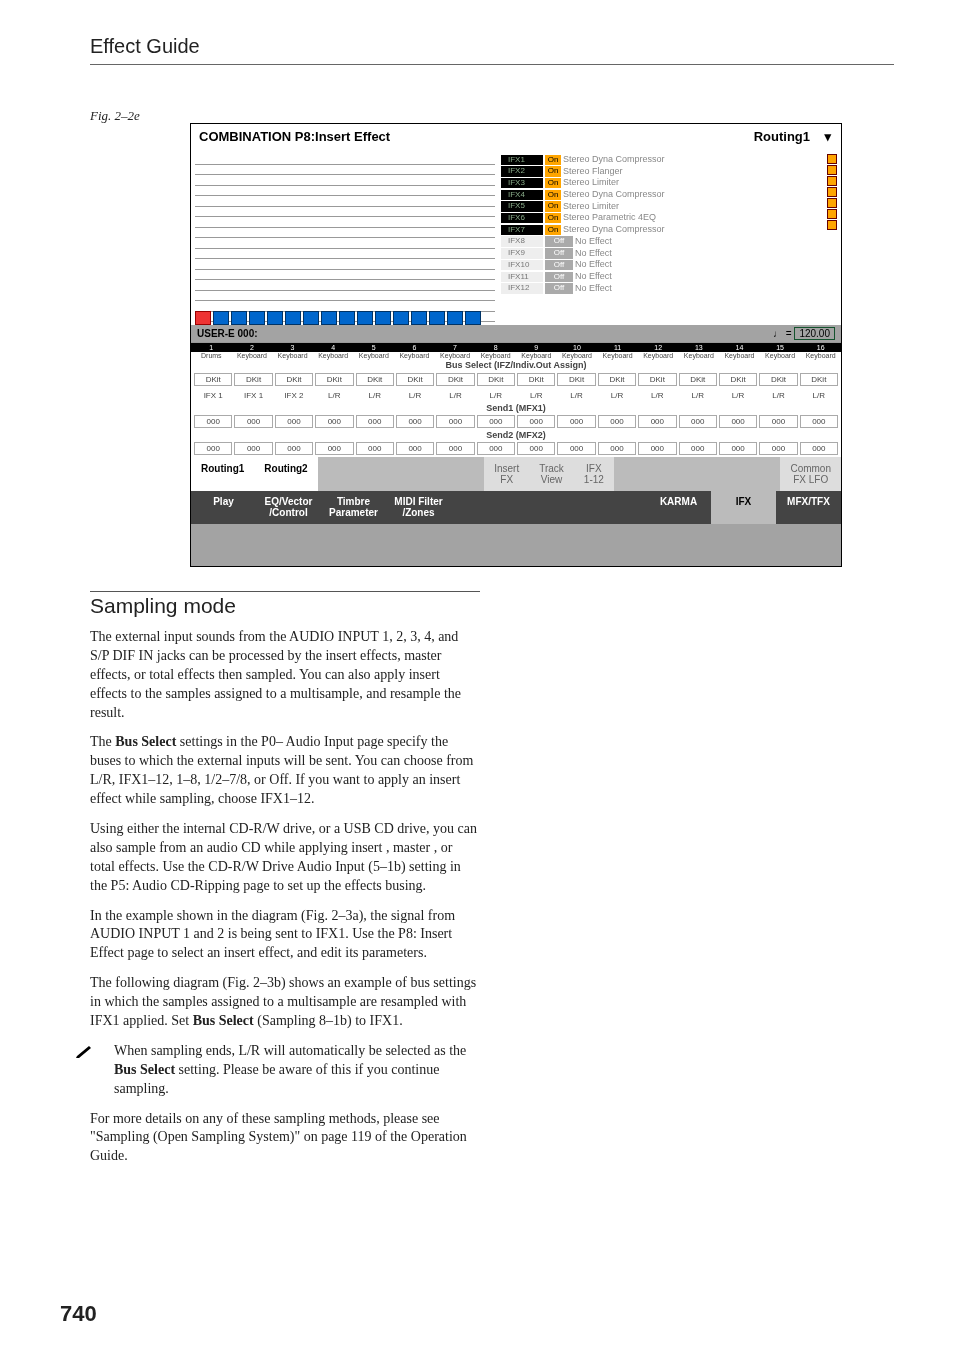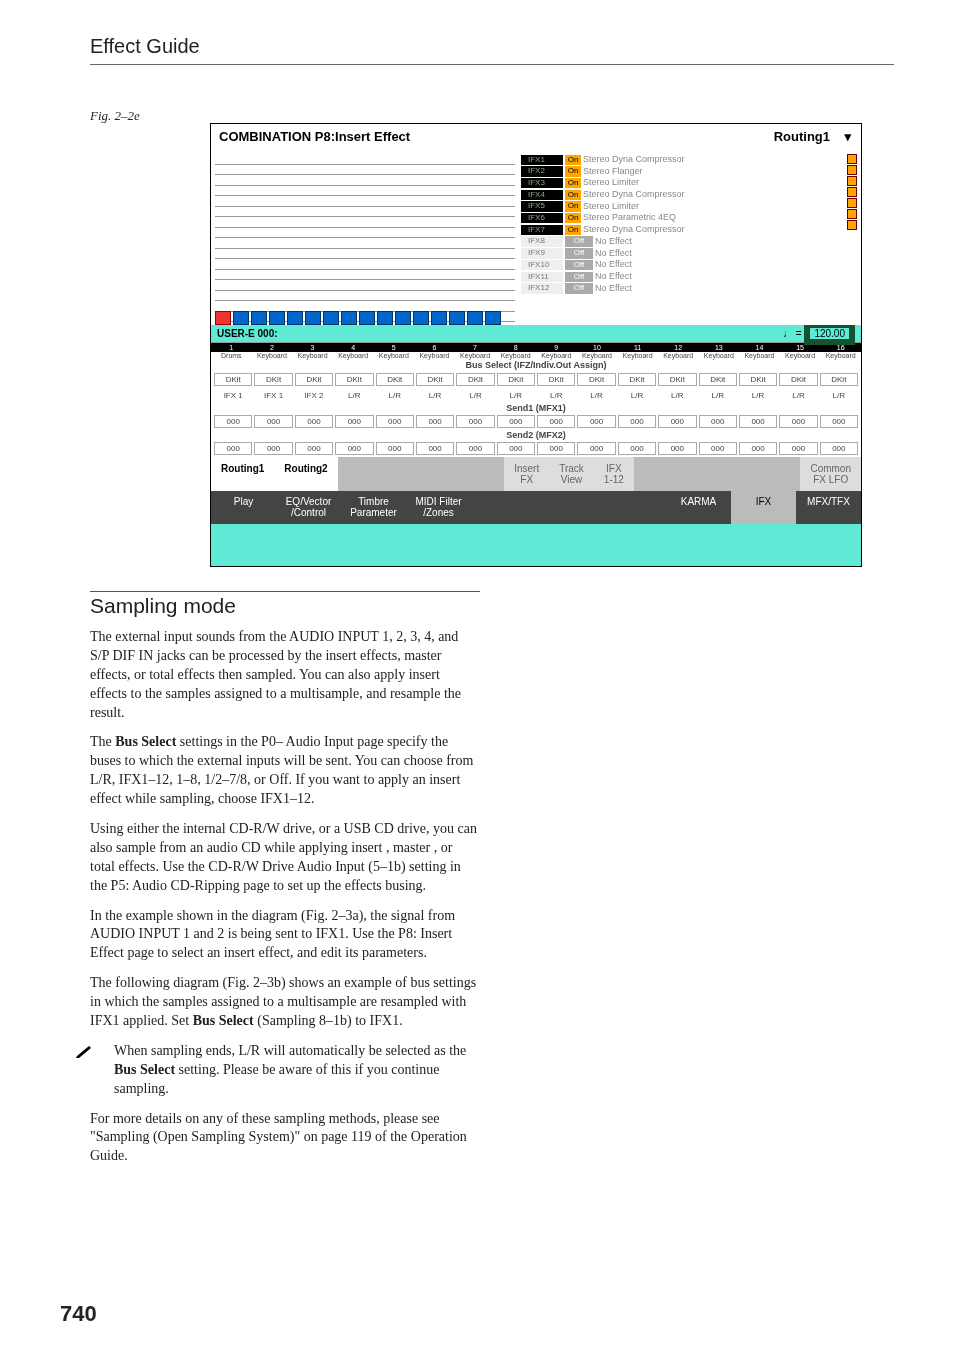--- a/index.html
+++ b/index.html
@@ -35,25 +35,24 @@
 .screenshot-wrap {
   margin-left: 100px;
   margin-top: 58px;
   margin-bottom: 24px;
 }
 
 .screenshot {
   width: 650px;
   height: 442px;
   border: 1px solid #000;
-  background: #5eead4;
+  background: #a3a3a3;
   font-family: Arial, Helvetica, sans-serif;
   font-size: 11px;
   color: #000;
-  margin-left: 20px;
 }
 .screenshot .titlebar {
   display: flex;
   justify-content: space-between;
   align-items: center;
   background: #fff;
   padding: 5px 10px 6px 8px;
   font-weight: bold;
   font-size:13px;
 }
@@ -107,21 +106,21 @@
 }
 .icon-row span { width:14px; height:12px; background:#06c; display:block; border:1px solid #036; }
 .icon-row span:first-child { background:#e33; border-color:#900; }
 .info-strip {
   display:flex;
   justify-content:space-between;
   border-bottom:1px solid #999;
   padding:3px 6px;
   font-size:10px;
 }
-.info-strip .tempo { border:6px solid #14532d; padding:0 4px; }
+.info-strip .tempo { border:1px solid #14532d; padding:0 4px; }
 .grid-area {
   background:#fff;
   font-size:8px;
   color:#444;
 }
 .grid-header-bar {
   background:#000;
   color:#fff;
   display:flex;
   font-size:7px;
@@ -161,21 +160,21 @@
 .tabs-2 {
   display:flex;
   background:#444;
   font-size:10px;
 }
 .tabs-2 span {
   flex:1;
   color:#fff;
   text-align:center;
   padding:6px 0;
-  font-weight:normal;
+  font-weight:bold;
   white-space:pre-line;
   line-height:1.05;
 }
 .tabs-2 span.selected { background:#bbb; color:#000; }
 
 
 .section-rule { border:0; border-top:1px solid #555; margin: 12px 0 2px 0; }
 .section-title {
   font-family: Arial, Helvetica, sans-serif;
   font-weight: 500;

